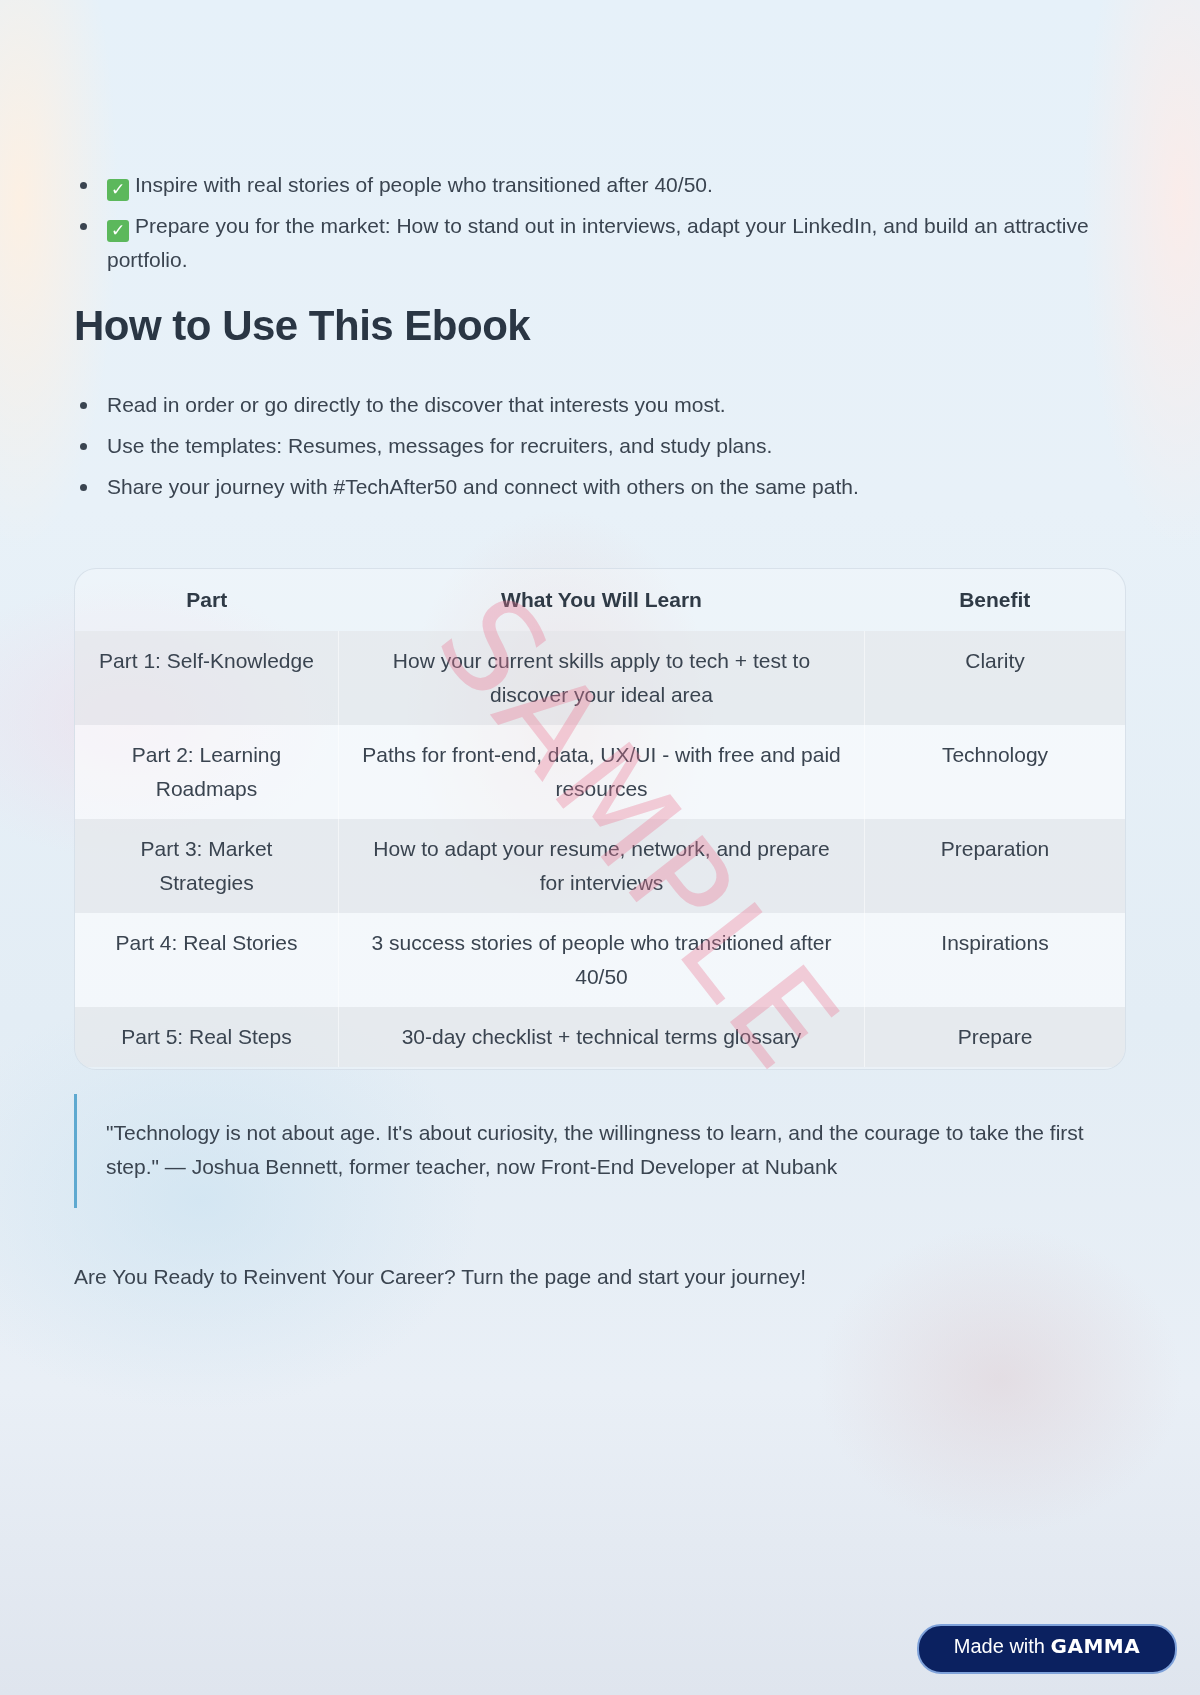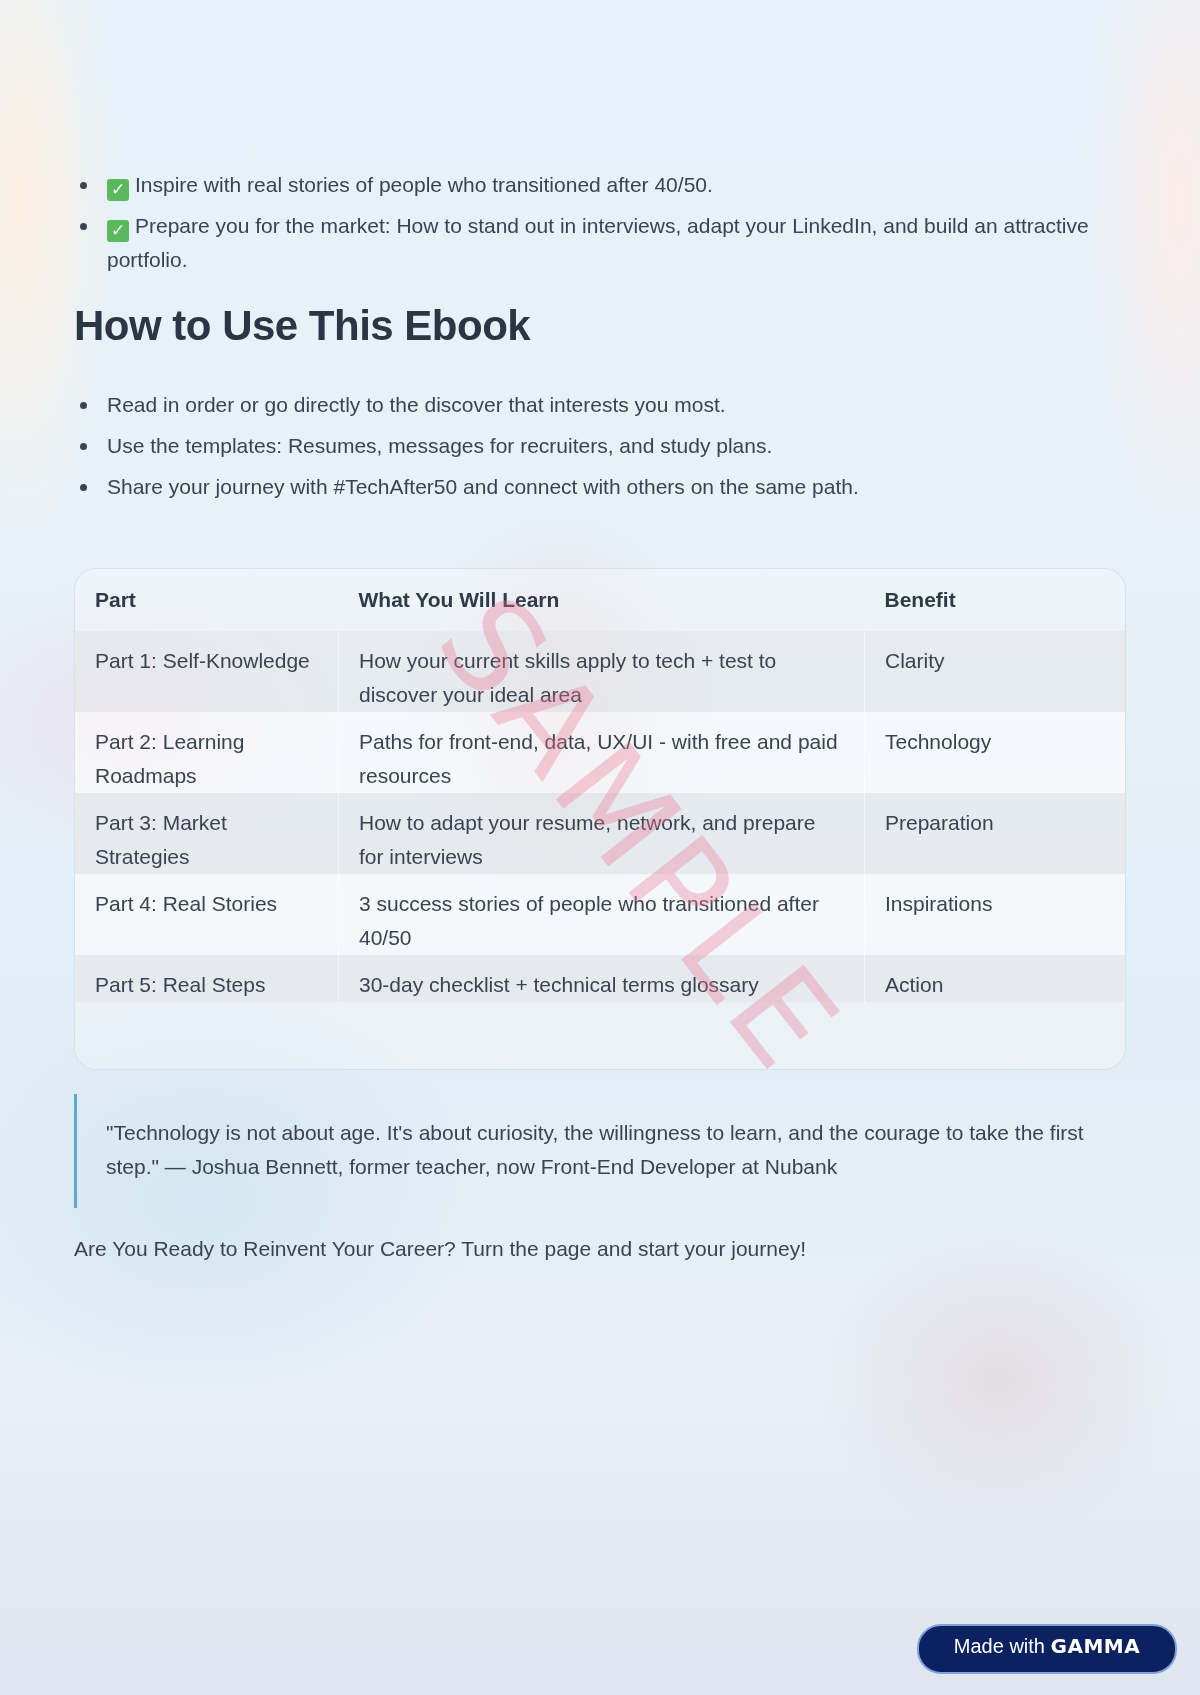--- a/index.html
+++ b/index.html
@@ -36,33 +36,33 @@
       position: absolute; top: 302px; margin: 0; font-size: 42px; font-weight: bold;
       color: #2a3644; letter-spacing: -0.5px;
     }
     #use-list { position: absolute; top: 388px; }
     .table-wrap {
       position: absolute; top: 568px; left: 0; width: 1050px; height: 500px;
       border: 1px solid rgba(210,220,230,0.8); border-radius: 22px; overflow: hidden;
       background: rgba(255,255,255,0.25);
     }
     table { border-collapse: collapse; width: 100%; }
-    th, td { text-align: left; vertical-align: top; font-size: 21px; line-height: 34px; padding: 0 20px; }
+    th, td { text-align: center; vertical-align: top; font-size: 21px; line-height: 34px; padding: 0 20px; }
     th { font-weight: bold; color: #2f3a46; height: 62px; vertical-align: middle; }
-    td { padding-top: 13px; color: #3a4450; }
+    td { padding-top: 13px; padding-bottom: 13px; color: #3a4450; }
     tr.row-odd td { background: rgba(225,228,232,0.55); }
     tr.row-even td { background: rgba(255,255,255,0.45); }
     td.c1, td.c2 { border-right: 1px solid rgba(255,255,255,0.5); }
     .col1 { width: 223px; } .col2 { width: 485px; }
     .quote {
       position: absolute; top: 1094px; left: 0; width: 1052px; height: 114px;
       border-left: 3px solid #5ea9d0;
     }
     .quote p { margin: 0; position: absolute; left: 29px; top: 22px; width: 1020px; font-size: 21px; line-height: 34px; color: #3a4450; }
-    .cta { position: absolute; top: 1232px; left: 0; font-size: 21px; line-height: 34px; color: #3a4450; margin: 0; }
+    .cta { position: absolute; top: 1260px; left: 0; font-size: 21px; line-height: 34px; color: #3a4450; margin: 0; }
     .watermark {
       position: absolute; left: 360px; top: 760px; width: 560px; text-align: center;
       font-size: 128px; letter-spacing: 8px; color: rgba(235,120,150,0.35);
       transform: rotate(52deg); transform-origin: center; pointer-events: none;
       font-family: "DejaVu Sans", sans-serif; font-weight: normal;
     }
     .gamma-badge {
       position: absolute; left: 917px; top: 1624px; width: 256px; height: 46px;
       border-radius: 24px; background: #0b2160; border: 2px solid #7fa2da;
       color: #fff; font-size: 20px; line-height: 41px; text-align: center; cursor: pointer;
@@ -113,21 +113,21 @@
           <td>Preparation</td>
         </tr>
         <tr class="row-even">
           <td class="c1 col1">Part 4: Real Stories</td>
           <td class="c2 col2">3 success stories of people who transitioned after 40/50</td>
           <td>Inspirations</td>
         </tr>
         <tr class="row-odd">
           <td class="c1 col1">Part 5: Real Steps</td>
           <td class="c2 col2">30-day checklist + technical terms glossary</td>
-          <td>Action</td>
+          <td>Prepare</td>
         </tr>
       </tbody>
     </table>
   </div>
 
   <div class="quote">
     <p>"Technology is not about age. It's about curiosity, the willingness to learn, and the courage to take the first step." — Joshua Bennett, former teacher, now Front-End Developer at Nubank</p>
   </div>
 
   <p class="cta">Are You Ready to Reinvent Your Career? Turn the page and start your journey!</p>

